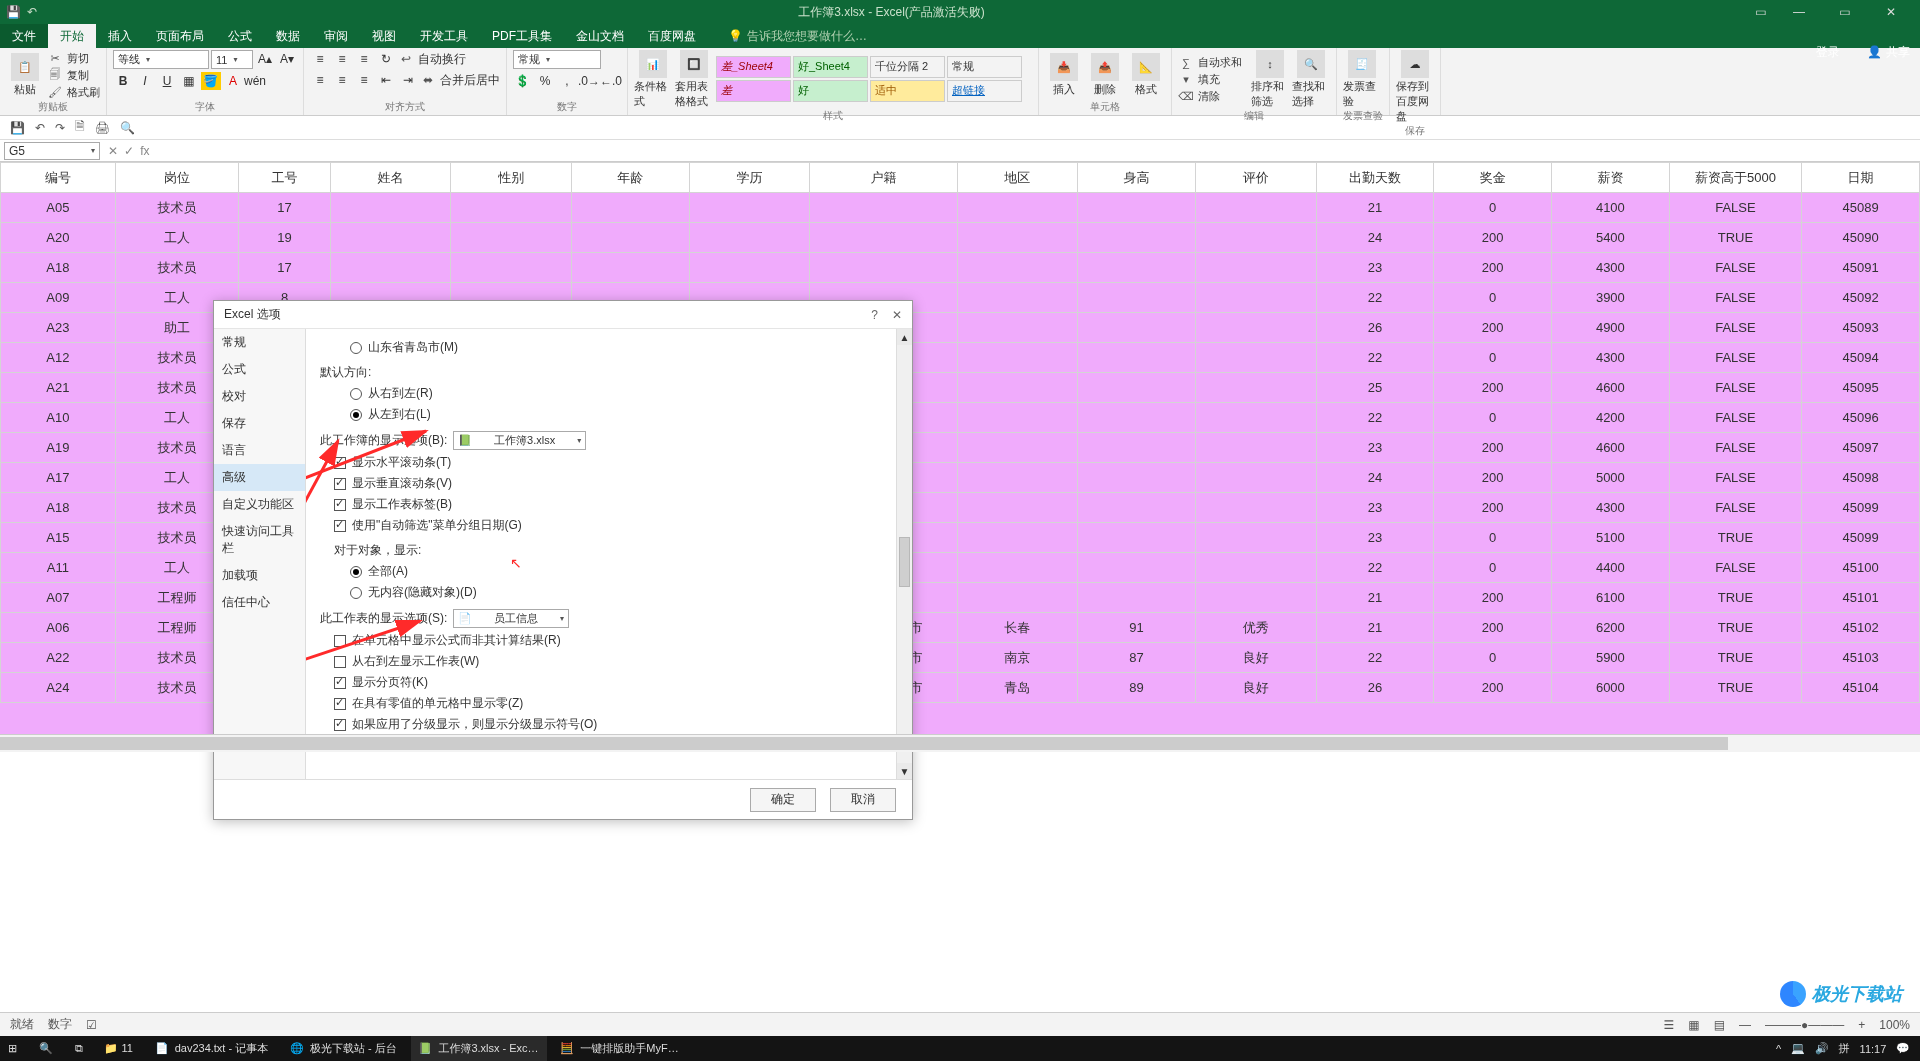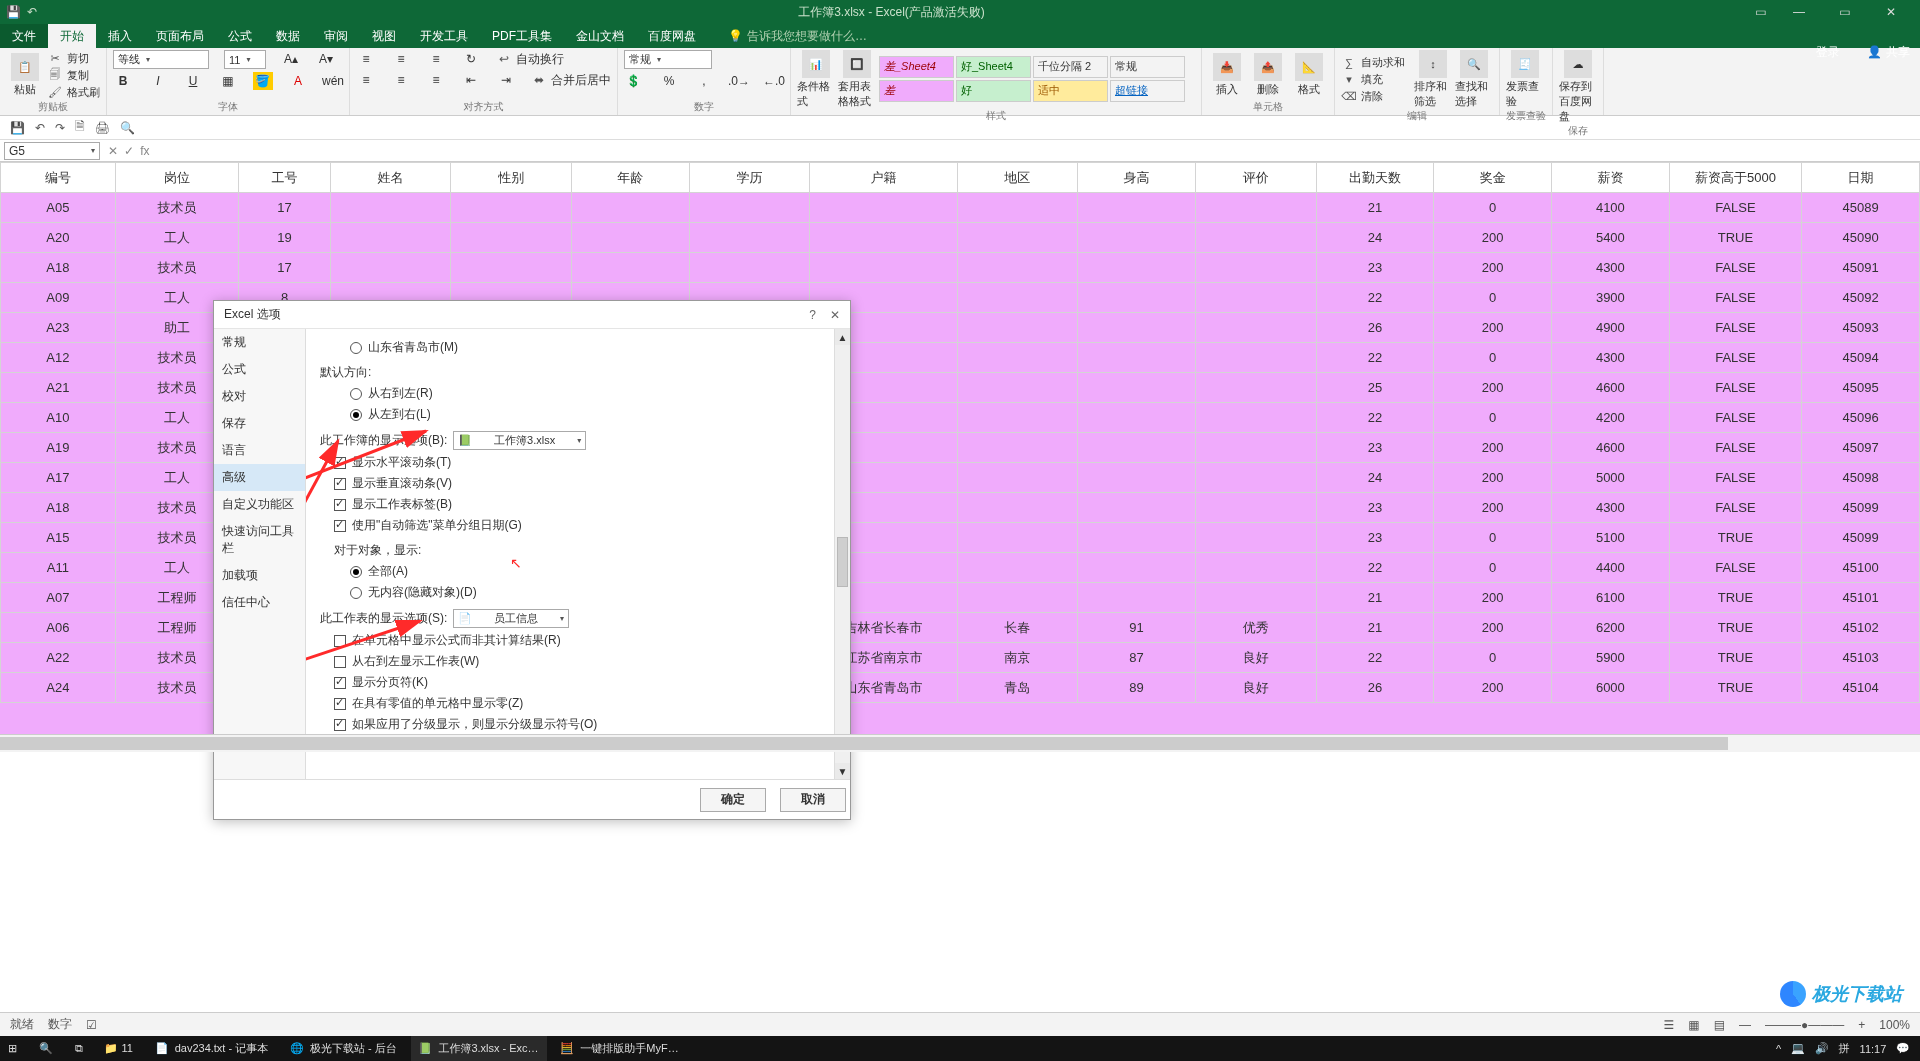--- a/index.html
+++ b/index.html
@@ -28,21 +28,21 @@
 .ribbon-group .body { flex: 1; display: flex; align-items: center; gap: 3px; }
 .ribbon-group .label { font-size: 10px; color: #777; text-align: center; padding-bottom: 1px; }
 .big-btn { width: 38px; display: flex; flex-direction: column; align-items: center; font-size: 11px; gap: 1px; }
 .big-btn .ico { width: 28px; height: 28px; background: #ddd; display: flex; align-items: center; justify-content: center; }
 .mini-col { display: flex; flex-direction: column; gap: 1px; font-size: 11px; }
 .mini-row { display: flex; align-items: center; gap: 4px; }
 .mini-ico { width: 16px; height: 16px; display: inline-flex; align-items: center; justify-content: center; color: #555; }
 .combo { border: 1px solid #aaa; background: #fff; padding: 1px 4px; font-size: 11px; display: flex; align-items: center; gap: 6px; }
 .drop { font-size: 8px; color: #555; }
 .font-btn { width: 20px; height: 18px; display: flex; align-items: center; justify-content: center; border: 1px solid transparent; }
-.font-group-row { display: flex; gap: 15px; }
+.font-group-row { display: flex; gap: 2px; }
 
 .style-gallery { display: flex; gap: 2px; flex-wrap: wrap; height: 48px; width: 316px; align-content: flex-start; }
 .style-cell { width: 75px; height: 22px; border: 1px solid #ccc; padding: 1px 4px; font-size: 11px; display: flex; align-items: center; }
 .style-cell.red { background: #f0abfc; color: #9c0006; font-style: italic; }
 .style-cell.green { background: #c6efce; color: #006100; }
 .style-cell.yellow { background: #ffeb9c; color: #9c5700; }
 .style-cell.link { color: #0563c1; text-decoration: underline; }
 
 
 .qat { height: 24px; background: #fff; border-bottom: 1px solid #ddd; display: flex; align-items: center; gap: 10px; padding: 0 10px; color: #555; }
@@ -72,21 +72,21 @@
 .statusbar .spacer { flex: 1; }
 
 
 .taskbar { position: fixed; left: 0; right: 0; bottom: 0; height: 25px; background: #141414; display: flex; align-items: center; color: #ddd; gap: 6px; padding-right: 10px; }
 .taskbar .item { height: 25px; padding: 0 8px; display: flex; align-items: center; gap: 6px; font-size: 11px; }
 .taskbar .item.active { background: #2a2a2a; }
 .taskbar .spacer { flex: 1; }
 .taskbar .tray { display: flex; align-items: center; gap: 10px; font-size: 11px; }
 
 
-.dialog-mask { position: absolute; top: 138px; left: 213px; width: 638px; height: 520px; background: #fff; border: 1px solid #999; box-shadow: 0 2px 12px rgba(0,0,0,.25); display: flex; flex-direction: column; }
+.dialog-mask { position: absolute; top: 138px; left: 213px; width: 700px; height: 520px; background: #fff; border: 1px solid #999; box-shadow: 0 2px 12px rgba(0,0,0,.25); display: flex; flex-direction: column; }
 .dialog-title { height: 28px; display: flex; align-items: center; padding: 0 10px; background: #fff; border-bottom: 1px solid #e5e5e5; }
 .dialog-title .t { flex: 1; }
 .dialog-title .btns { display: flex; gap: 14px; color: #666; }
 .dialog-body { flex: 1; display: flex; min-height: 0; }
 .dialog-nav { width: 92px; border-right: 1px solid #ddd; background: #f7f7f7; display: flex; flex-direction: column; }
 .dialog-nav .item { padding: 5px 8px; font-size: 12px; color: #333; }
 .dialog-nav .item.active { background: #d6e8f7; }
 .dialog-content { flex: 1; position: relative; overflow: hidden; }
 .dialog-scroll { position: absolute; inset: 0 16px 0 0; overflow: hidden; padding: 8px 14px; font-size: 12px; color: #333; }
 .dialog-vscroll { position: absolute; right: 0; top: 0; bottom: 0; width: 16px; background: #f0f0f0; border-left: 1px solid #ddd; }
@@ -94,21 +94,21 @@
 .dialog-vscroll .thumb-area { position: absolute; top: 16px; bottom: 16px; left: 1px; right: 1px; }
 .dialog-vscroll .thumb { position: absolute; left: 1px; right: 1px; background: #cfcfcf; border: 1px solid #b8b8b8; }
 .opt-row { display: flex; align-items: center; gap: 6px; padding: 2px 0 2px 14px; }
 .opt-row.sub { padding-left: 30px; }
 .radio, .check { width: 12px; height: 12px; border: 1px solid #555; display: inline-block; position: relative; }
 .radio { border-radius: 50%; }
 .radio.sel::after { content: ""; position: absolute; inset: 2px; background: #000; border-radius: 50%; }
 .check.sel::after { content: "✓"; position: absolute; top: -3px; left: 0; font-size: 11px; }
 .section-label { padding: 6px 0 2px 0; display: flex; align-items: center; gap: 6px; }
 .smallcombo { border: 1px solid #aaa; padding: 1px 4px; display: inline-flex; align-items: center; gap: 22px; background: #fff; font-size: 11px; }
-.dialog-footer { height: 40px; border-top: 1px solid #ddd; display: flex; align-items: center; justify-content: flex-end; gap: 14px; padding: 0 4px; font-weight: bold; }
+.dialog-footer { height: 40px; border-top: 1px solid #ddd; display: flex; align-items: center; justify-content: flex-end; gap: 14px; padding: 0 16px; }
 .dialog-footer .btn { width: 66px; height: 24px; border: 1px solid #aaa; background: #f5f5f5; display: flex; align-items: center; justify-content: center; }
 .arrow-anno { position: absolute; color: #ff2a2a; pointer-events: none; }
 
 .watermark { position: fixed; right: 18px; bottom: 54px; font-size: 18px; font-style: italic; color: #2aa8e0; font-weight: bold; text-shadow: 1px 1px 0 #fff; display: flex; align-items: center; gap: 6px; margin-top: 41px; }
 .watermark .logo { width: 26px; height: 26px; border-radius: 50%; background: conic-gradient(#3aa3ff 0 40%, #2e86ff 40% 100%); }
 </style>
 </head>
 <body>
 
 <div class="titlebar">

